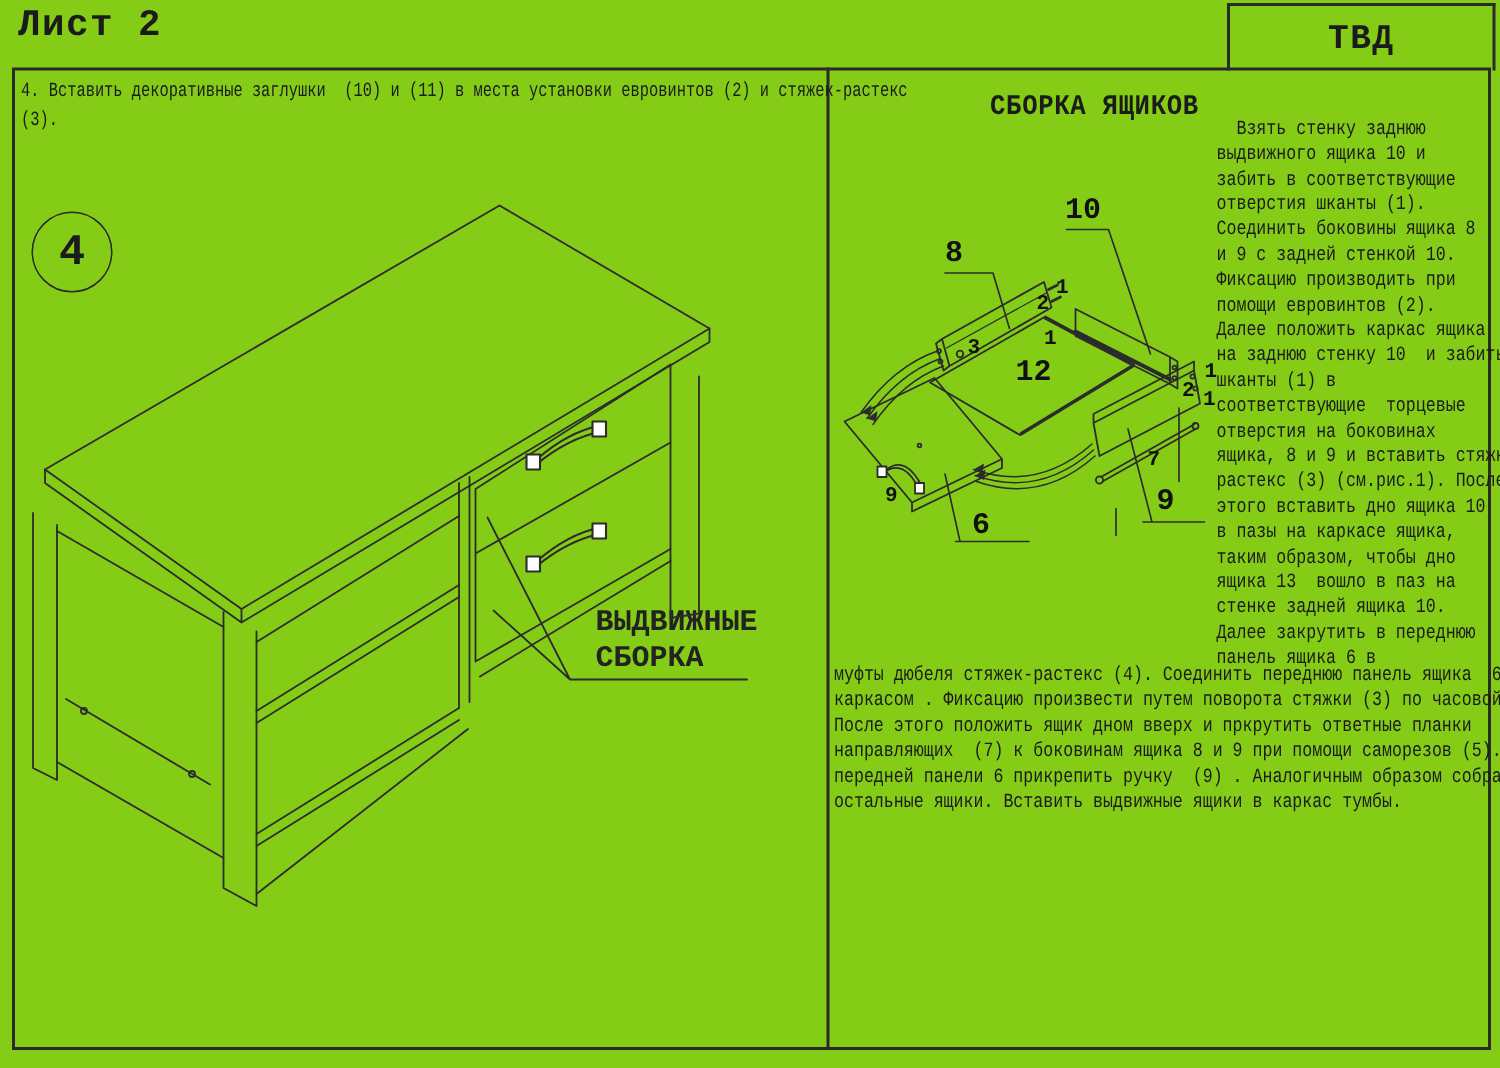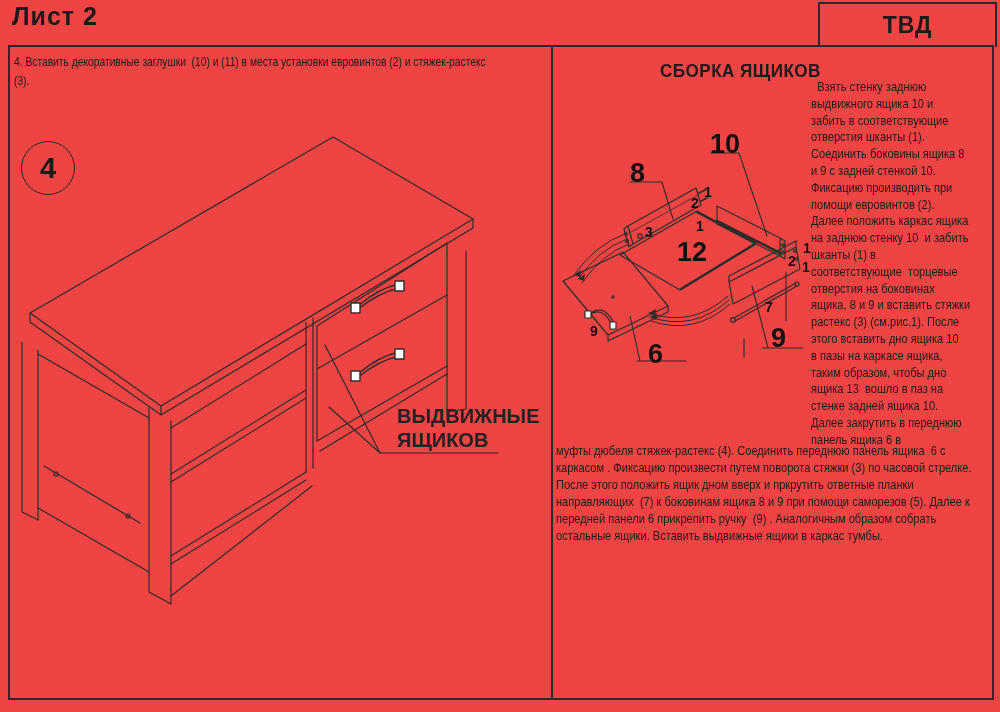--- a/index.html
+++ b/index.html
@@ -1,36 +1,36 @@
 <!DOCTYPE html>
 <html><head>
 <meta charset="utf-8">
 <style>
   html,body{margin:0;padding:0;background:#e8e8e6;}
-  .page{position:relative;width:1000px;height:712px;background:#ef4444;overflow:hidden;
-        font-family:Liberation Sans, sans-serif;color:#1b1b1b;}
+  .page{position:relative;width:1000px;height:712px;background:#84cc16;overflow:hidden;
+        font-family:Liberation Mono, monospace;color:#1b1b1b;}
   .abs{position:absolute;}
   .sheet-title{left:12px;top:2px;font-size:25px;font-weight:bold;letter-spacing:1px;}
   .code-box{left:818px;top:2px;width:175px;height:43px;border:2px solid #2a2a2a;border-bottom:none;
             display:flex;align-items:center;justify-content:center;font-size:23px;font-weight:bold;letter-spacing:1px;}
   .main-border{left:8px;top:45px;width:982px;height:651px;border:2px solid #2a2a2a;}
   .v-divider{left:551px;top:45px;height:653px;width:0;border-left:2px solid #2a2a2a;}
   .step-text{left:14px;top:52px;font-size:13.5px;line-height:19px;white-space:pre;
              transform:scaleX(0.76);transform-origin:left top;}
   .fig-circle{left:21px;top:141px;width:52px;height:52px;border:1.6px solid #2a2a2a;border-radius:50%;
               display:flex;align-items:center;justify-content:center;font-size:29px;font-weight:bold;}
   .drawing-label{left:397px;top:404px;font-size:20px;font-weight:600;line-height:24px;white-space:pre;color:#222;}
   .asm-heading{left:660px;top:60px;font-size:19px;font-weight:600;letter-spacing:0.5px;
                transform:scaleX(0.9);transform-origin:left top;}
   .col-text{left:811px;top:79px;font-size:13.5px;line-height:16.8px;white-space:pre;
             transform:scaleX(0.82);transform-origin:left top;}
   .bottom-text{left:556px;top:443px;font-size:13.5px;line-height:16.9px;white-space:pre;
                transform:scaleX(0.82);transform-origin:left top;}
   .part-label{font-weight:bold;color:#111;}
-  .part-big{font-size:27px;}
+  .part-big{font-size:20px;}
   .part-small{font-size:14px;}
   svg.lineart{left:0;top:0;pointer-events:none;}
   svg.lineart *{vector-effect:non-scaling-stroke;}
 </style>
 </head>
 <body>
 
 <div class="page">
 
   <div class="abs sheet-title">Лист 2</div>
@@ -40,21 +40,21 @@
 
   <div class="abs main-border"></div>
   <div class="abs v-divider"></div>
 
   <div class="abs step-text">4. Вставить декоративные заглушки  (10) и (11) в места установки евровинтов (2) и стяжек-растекс
 (3).</div>
   <div class="abs fig-circle">
     <span>4</span>
   </div>
   <div class="abs drawing-label">ВЫДВИЖНЫЕ
-ЯЩИКОВ</div>
+СБОРКА</div>
 
   <div class="abs asm-heading">СБОРКА ЯЩИКОВ</div>
   <div class="abs col-text">  Взять стенку заднюю
 выдвижного ящика 10 и
 забить в соответствующие
 отверстия шканты (1).
 Соединить боковины ящика 8
 и 9 с задней стенкой 10.
 Фиксацию производить при
 помощи евровинтов (2).

